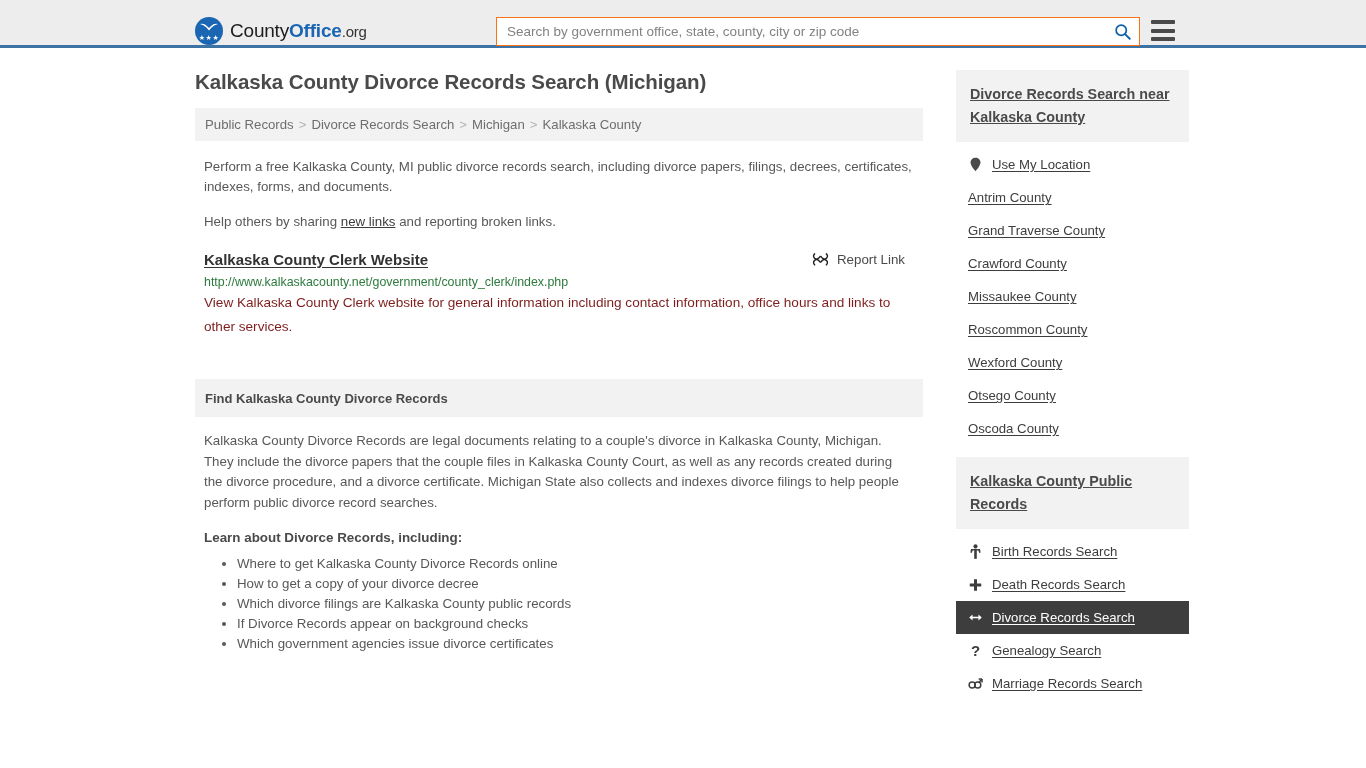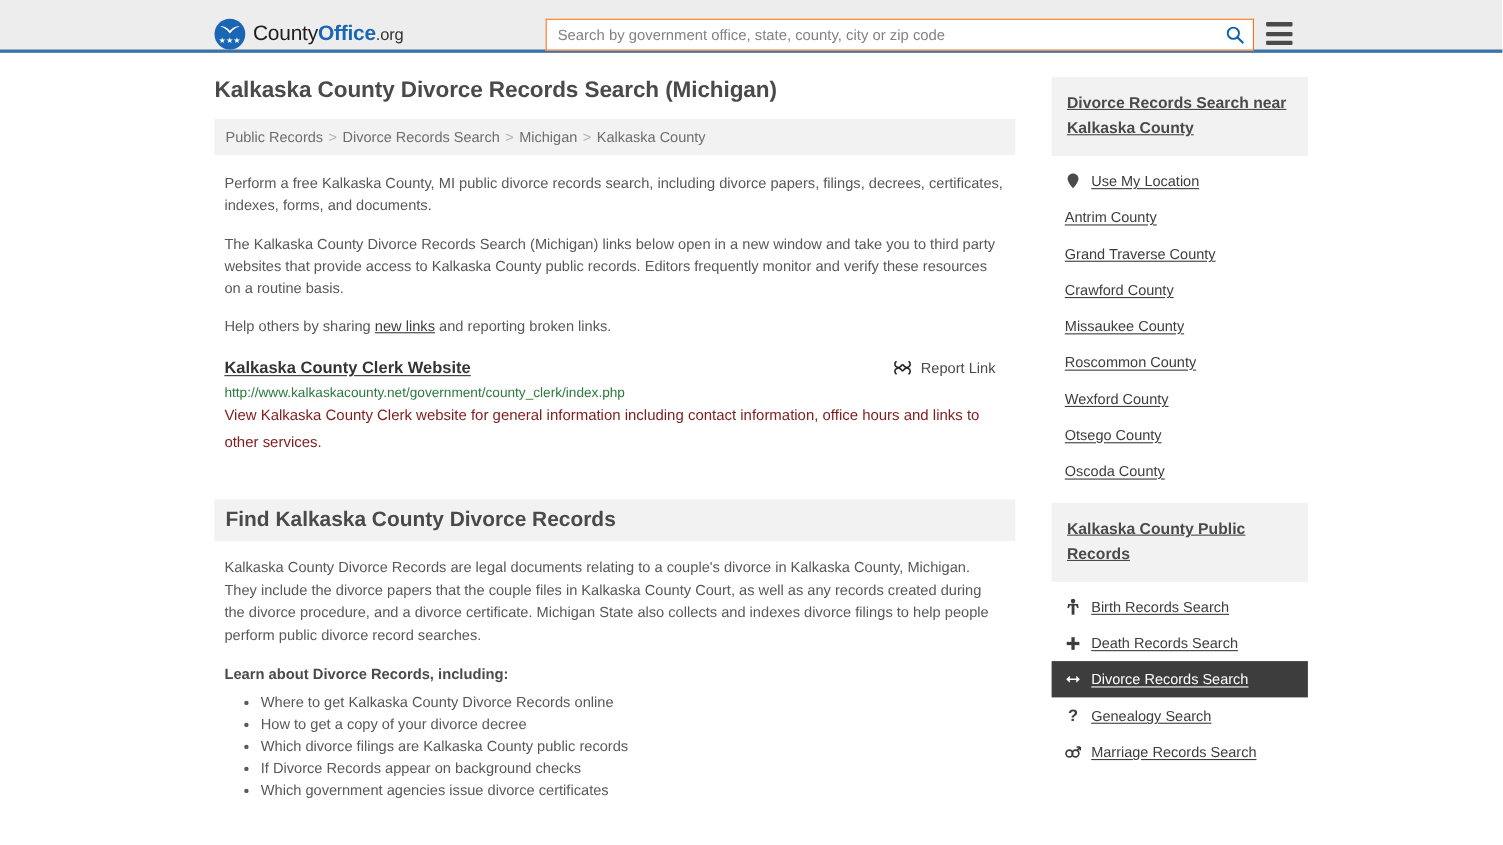--- a/index.html
+++ b/index.html
@@ -116,21 +116,21 @@
     font-size: 13.3px; color: #4a4a4a; text-decoration: none;
     padding-right: 8px;
   }
   .link-url { font-size: 12.4px; color: #2c7a3d; margin-top: 7px; }
   .link-desc { font-size: 13.6px; color: #7f1d1d; line-height: 24px; margin-top: 2px; }
 
   
   .section-head {
     background: #f2f2f2; height: 38px; display: flex; align-items: center;
     padding: 0 10px; margin-top: 40px;
-    font-size: 19px; font-weight: bold; color: #4a4a4a;
+    font-size: 13px; font-weight: bold; color: #4a4a4a;
   }
   .section-body { padding: 14px 10px 0 9px; }
   .section-body p { font-size: 13.3px; line-height: 20.5px; color: #585858; }
   .learn-head { font-size: 13.4px; font-weight: bold; color: #4a4a4a; margin-top: 17px; }
   ul.learn-list { margin-top: 9px; padding-left: 33px; }
   ul.learn-list li { font-size: 13.3px; color: #585858; line-height: 20px; margin-bottom: 0; }
 
   
   .side-box { margin-bottom: 12px; }
   .side-head {
@@ -194,21 +194,20 @@
       <a href="#">Public Records</a>
       <span class="sep">&gt;</span>
       <a href="#">Divorce Records Search</a>
       <span class="sep">&gt;</span>
       <a href="#">Michigan</a>
       <span class="sep">&gt;</span>
       <a href="#">Kalkaska County</a>
     </div>
 
     <p class="body-p">Perform a free Kalkaska County, MI public divorce records search, including divorce papers, filings, decrees, certificates, indexes, forms, and documents.</p>
-    <p class="body-p">The Kalkaska County Divorce Records Search (Michigan) links below open in a new window and take you to third party websites that provide access to Kalkaska County public records. Editors frequently monitor and verify these resources on a routine basis.</p>
     <p class="body-p"><span>Help others by sharing </span><a href="#">new links</a><span> and reporting broken links.</span></p>
 
     <div class="link-entry">
       <div class="link-entry-head">
         <a href="#" class="link-title">Kalkaska County Clerk Website</a>
         <a href="#" class="report-link">
           <svg width="17" height="15" viewBox="0 0 20 18">
             <path d="M3 2.2 C1.2 3.6 1.2 6.2 3 7.6 C4.5 8.8 6.6 8.6 7.9 7.3 L9.6 5.5" fill="none" stroke="#222" stroke-width="1.7" stroke-linecap="round"></path>
             <path d="M17 2.2 C18.8 3.6 18.8 6.2 17 7.6 C15.5 8.8 13.4 8.6 12.1 7.3 L10.4 5.5" fill="none" stroke="#222" stroke-width="1.7" stroke-linecap="round"></path>
             <path d="M3 15.4 C1.2 14 1.2 11.4 3 10 C4.5 8.8 6.6 9 7.9 10.3 L9.6 12.1" fill="none" stroke="#222" stroke-width="1.7" stroke-linecap="round"></path>

